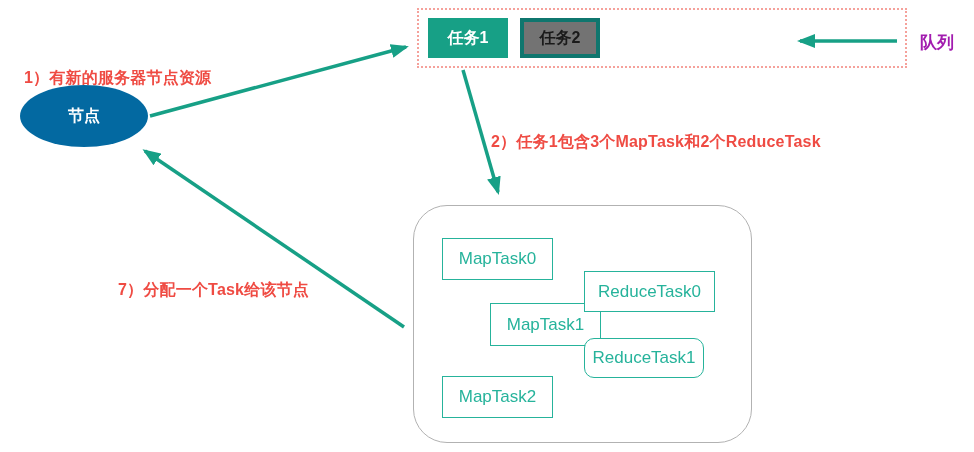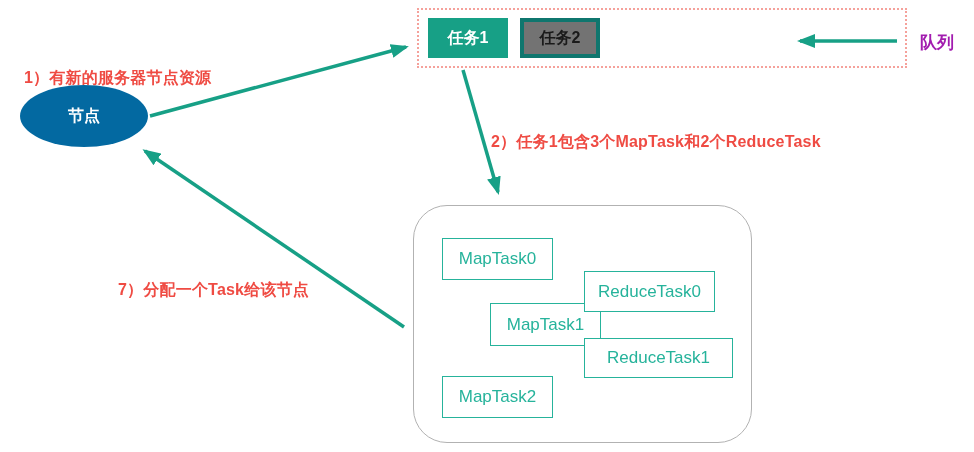--- a/index.html
+++ b/index.html
@@ -75,21 +75,21 @@
   </div>
   <div class="subtask" style="left:442px; top:303px; width:111px; height:43px;margin-left:48px;">
     <span>MapTask1</span>
   </div>
   <div class="subtask" style="left:442px; top:376px; width:111px; height:42px;">
     <span>MapTask2</span>
   </div>
   <div class="subtask" style="left:584px; top:271px; width:131px; height:41px;">
     <span>ReduceTask0</span>
   </div>
-  <div class="subtask" style="left:584px; top:338px; width:149px; height:40px;">
+  <div class="subtask" style="left:584px; top:338px; width:120px; height:40px;border-radius:10px;">
     <span>ReduceTask1</span>
   </div>
 
   <svg class="svg-layer" width="974" height="452" viewBox="0 0 974 452">
     <defs>
       <marker id="ah" markerUnits="userSpaceOnUse" markerWidth="20" markerHeight="16" refX="15" refY="8" orient="auto">
         <path d="M0,1 L18,8 L0,15 z" fill="#17A086"></path>
       </marker>
     </defs>
     <g stroke="#17A086" stroke-width="3.5" fill="none">

